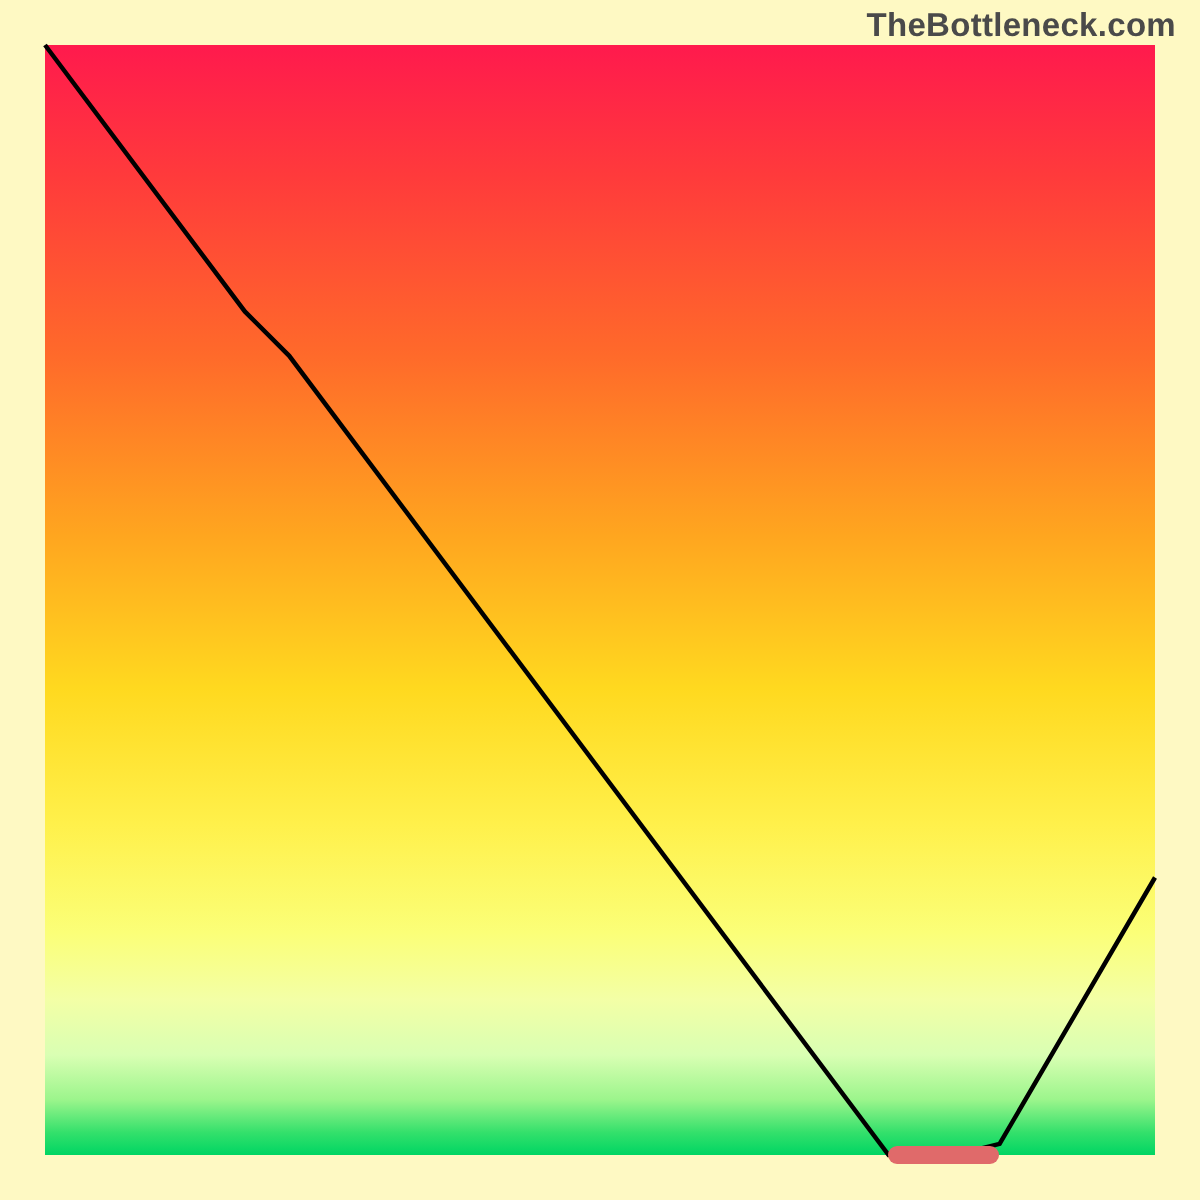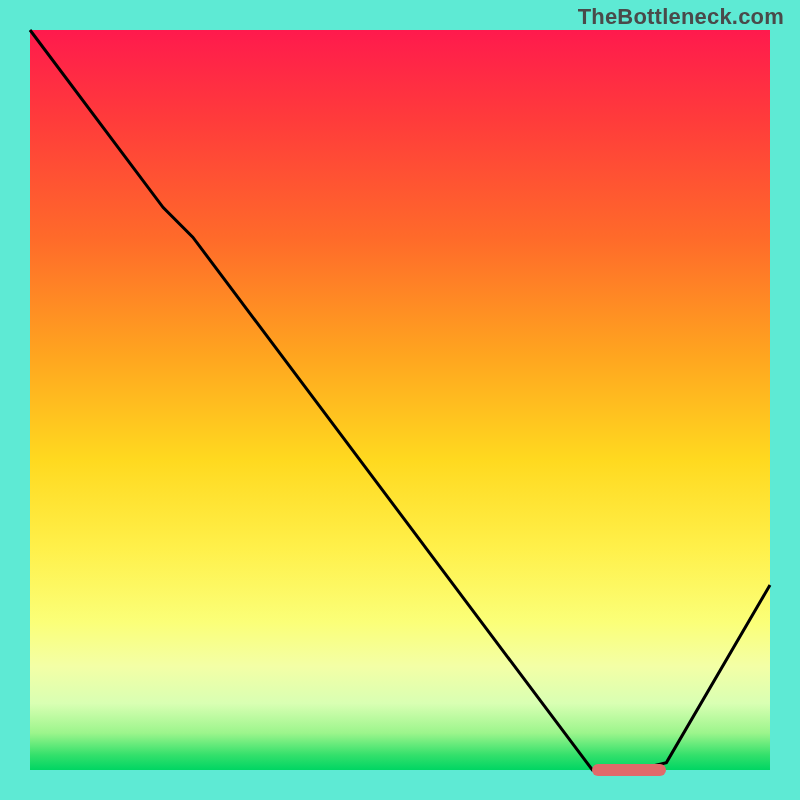--- a/index.html
+++ b/index.html
@@ -7,21 +7,21 @@
     padding: 0;
     width: 800px;
     height: 800px;
     background: #000;
     overflow: hidden;
   }
   .container {
     position: relative;
     width: 800px;
     height: 800px;
-    background: #5eead4;
+    background: #fef9c3;
     text-align: right;
   }
   .plot-area {
     position: absolute;
     left: 30px;
     top: 30px;
     width: 740px;
     height: 740px;
     background: linear-gradient(to bottom,
       #ff1a4d 0%,

